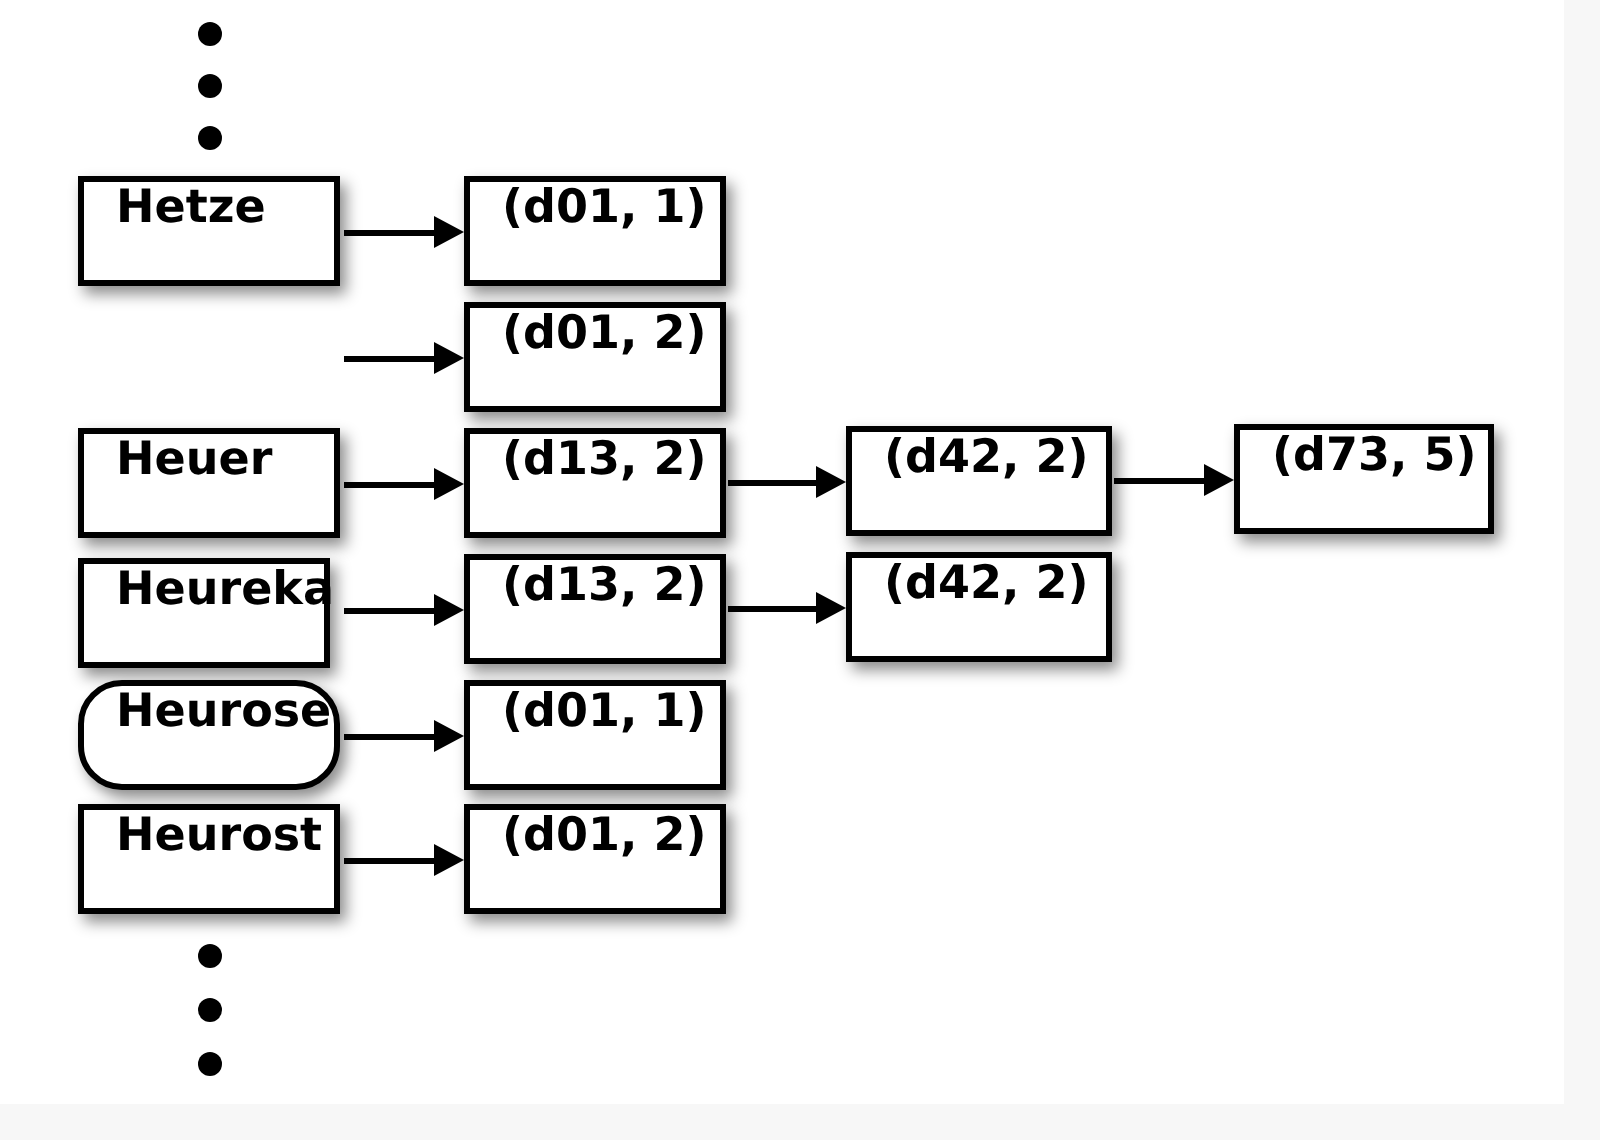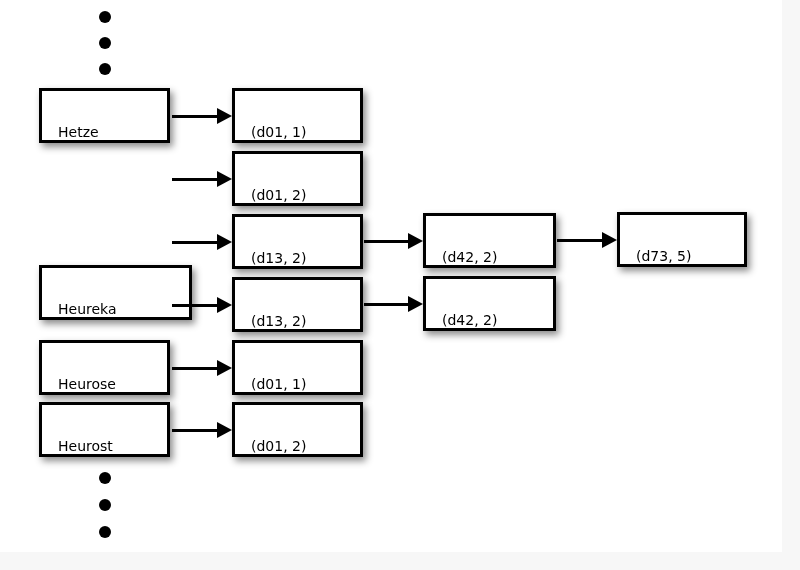--- a/index.html
+++ b/index.html
@@ -23,25 +23,26 @@
     height: 552px;
     background: #ffffff;
   }
   .box {
     position: absolute;
     box-sizing: border-box;
     background: #ffffff;
     border: 3px solid #000000;
     box-shadow: 3px 4px 7px rgba(0,0,0,0.45);
     display: flex;
-    align-items: flex-end;
-    font-size: 14px;
+    align-items: flex-start;
+    font-size: 23px;
     color: #000000;
     letter-spacing: 0px;
     white-space: nowrap;
+    font-weight: bold;
   }
   .box > span {
     padding-left: 16px;
   }
   .arrow {
     position: absolute;
     height: 0;
   }
   .arrow .shaft {
     position: absolute;
@@ -75,24 +76,27 @@
 
     <div>
       <div class="dot" style="left:99px; top:11px;"></div>
       <div class="dot" style="left:99px; top:37px;"></div>
       <div class="dot" style="left:99px; top:63px;"></div>
     </div>
 
     <div class="box" style="left:39px;  top:88px;  width:131px; height:55px;">
       <span>Hetze</span>
     </div>
-    <div class="box" style="left:39px;  top:265px; width:153px; height:55px;">
+    <div class="box" style="left:39px;  top:214px; width:131px; height:55px;">
+      <span>Heuer</span>
+    </div>
+    <div class="box" style="left:39px;  top:279px; width:126px; height:55px;">
       <span>Heureka</span>
     </div>
-    <div class="box" style="left:39px;  top:340px; width:131px; height:55px;">
+    <div class="box" style="left:39px;  top:340px; width:131px; height:55px;border-radius:22px;">
       <span>Heurose</span>
     </div>
     <div class="box" style="left:39px;  top:402px; width:131px; height:55px;">
       <span>Heurost</span>
     </div>
 
     <div class="arrow" style="left:172px; top:116px; width:60px;">
       <div class="shaft" style="width:45px;"></div>
         <div class="head" style="left:45px;"></div>
     </div>

